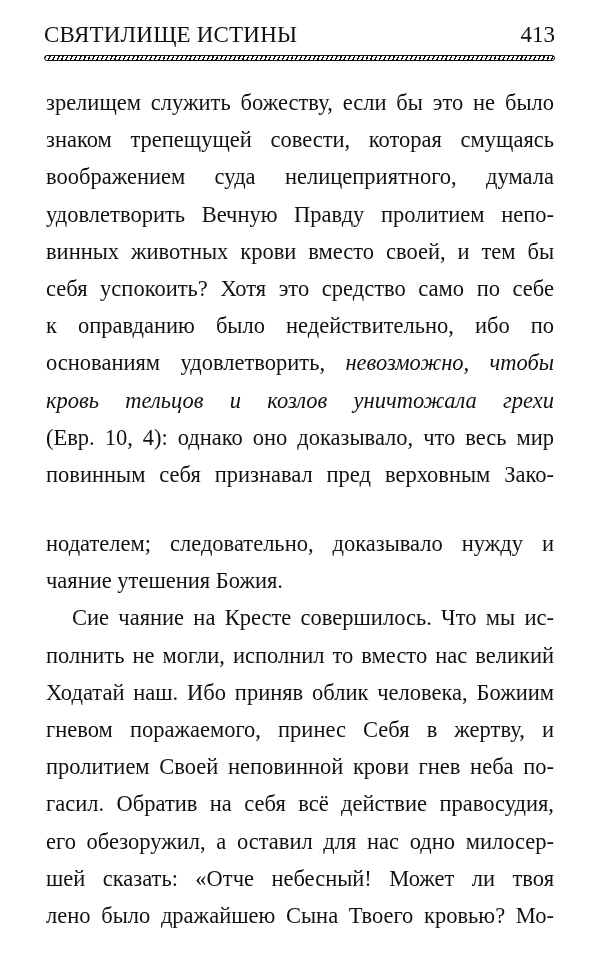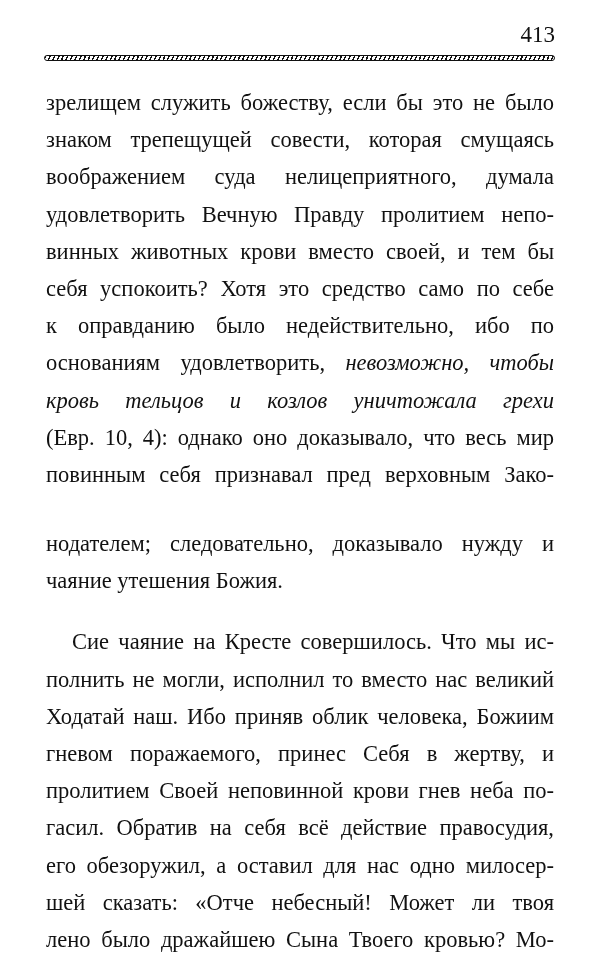--- a/index.html
+++ b/index.html
@@ -7,27 +7,28 @@
   .header { position:absolute; left:44px; top:22px; width:511px; height:30px; }
   .running-title { position:absolute; left:0; top:0; font-family:"Liberation Serif", serif; font-size:23px; letter-spacing:0.2px; }
   .page-number { position:absolute; right:0; top:0; font-family:"Liberation Serif", serif; font-size:23px; }
   .rope { position:absolute; left:44px; top:55px; width:511px; height:6px;
     border:1px solid #111; border-radius:3px; box-sizing:border-box;
     background: repeating-linear-gradient(115deg, #111 0px, #111 1.4px, #fff 1.4px, #fff 4px); }
   .body-text { position:absolute; left:46px; top:84px; width:508px;
     font-family:"Liberation Serif", serif; font-size:22.5px; line-height:37.2px; }
   .line { display:block; white-space:nowrap; text-align:justify; text-align-last:justify; height:37.2px; }
   .line.last { text-align-last:left; }
-  .indent { padding-left:26px;margin-top:24px; }
+  .indent { padding-left:26px; }
   .it { font-style:italic; }
 </style>
 </head>
 <body>
 
 <div class="header">
+  <span class="running-title">СВЯТИЛИЩЕ ИСТИНЫ</span>
   <span class="page-number">413</span>
 </div>
 <div class="rope"></div>
 
 <div class="body-text" id="body-text">
     <div class="line" style="word-spacing: 0px;"><span style="white-space: pre;">зрелищем служить божеству, если бы это не было</span></div>
     <div class="line" style="word-spacing: 0px;"><span style="white-space: pre;">знаком трепещущей совести, которая смущаясь</span></div>
     <div class="line" style="word-spacing: 0px;"><span style="white-space: pre;">воображением суда нелицеприятного, думала</span></div>
     <div class="line" style="word-spacing: 0px;"><span style="white-space: pre;">удовлетворить Вечную Правду пролитием непо-</span></div>
     <div class="line" style="word-spacing: 0px;"><span style="white-space: pre;">винных животных крови вместо своей, и тем бы</span></div>

